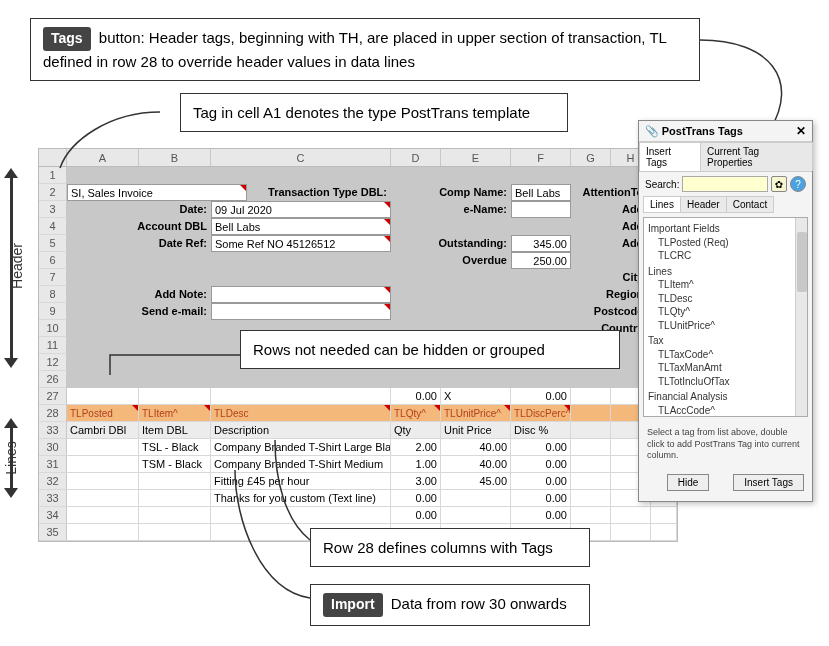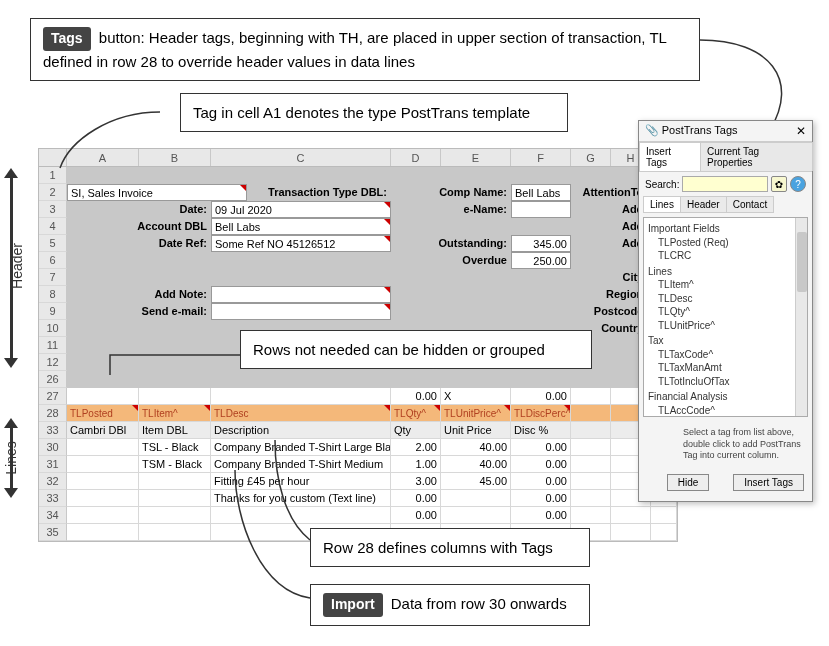--- a/index.html
+++ b/index.html
@@ -31,38 +31,38 @@
   .grey-zone .c.bold { font-weight: bold; text-align: right; }
   
   .tag-row .c { background: #f4b87a; color: #b04020; font-size: 10px; }
   .hdr-row .c { background: #ececec; font-weight: normal; }
   
   .redtri::after { content: ''; position: absolute; top: 0; right: 0; width: 0; height: 0; border-top: 6px solid #c00; border-left: 6px solid transparent; }
 
   .c.num { text-align: right; }
 
   .panel { position: absolute; left: 638px; top: 120px; width: 175px; background: #f4f4f4; border: 1px solid #888; box-shadow: 2px 2px 6px rgba(0,0,0,0.25); z-index: 25; font-size: 10px; }
-  .panel .titlebar { display: flex; align-items: flex-start; justify-content: space-between; padding: 3px 6px; background: #f4f4f4; border-bottom: 1px solid #ccc; font-size: 11px; }
+  .panel .titlebar { display: flex; align-items: flex-end; justify-content: space-between; padding: 3px 6px; background: #f4f4f4; border-bottom: 1px solid #ccc; font-size: 11px; font-weight: bold; }
   .panel .titlebar .x { cursor: pointer; font-size: 12px; }
   .panel .tabs { display: flex; font-size: 10px; border-bottom: 1px solid #ccc; }
   .panel .tabs .tab { padding: 3px 6px; background: #fff; border: 1px solid #ccc; border-bottom: none; margin-right: -1px; cursor: pointer; }
   .panel .tabs .tab.inactive { background: #e8e8e8; }
   .panel .search-row { display: flex; align-items: center; gap: 3px; padding: 4px 6px; }
   .panel .search-row input { flex: 1; height: 16px; background: #ffffd0; border: 1px solid #aaa; font-size: 10px; padding: 0 2px; width: 50px; }
   .panel .search-row .ibtn { width: 16px; height: 16px; border: 1px solid #888; border-radius: 2px; display: flex; align-items: center; justify-content: center; font-size: 10px; cursor: pointer; }
   .panel .subtabs { display: flex; padding: 0 4px; font-size: 10px; }
   .panel .subtabs .stab { padding: 2px 6px; border: 1px solid #ccc; background: #fff; cursor: pointer; margin-right: -1px; }
   .panel .subtabs .stab.inactive { background: #eaeaea; }
   .panel .listwrap { margin: 4px; border: 1px solid #aaa; background: #fff; height: 200px; overflow: hidden; position: relative; }
   .panel .listwrap .scroll { position: absolute; right: 0; top: 0; bottom: 0; width: 12px; background: #e8e8e8; border-left: 1px solid #ccc; }
   .panel .listwrap .scroll .thumb { width: 10px; height: 60px; background: #c8c8c8; margin: 14px auto 0; border-radius: 2px; }
   .panel .list { padding: 2px 4px; font-size: 10px; line-height: 1.35; }
   .panel .list .grp { color: #333; margin-top: 2px; }
   .panel .list .item { padding-left: 10px; color: #333; cursor: pointer; }
-  .panel .hint { padding: 6px 8px; font-size: 9px; color: #444; line-height: 1.3; margin-left: 36px; }
+  .panel .hint { padding: 6px 8px; font-size: 9px; color: #444; line-height: 1.3; }
   .panel .btns { display: flex; justify-content: flex-end; gap: 24px; padding: 6px 8px 10px; }
   .panel .btns button { font-size: 10px; padding: 2px 10px; border: 1px solid #888; background: #eee; cursor: pointer; }
 
   
   .cw-A { width: 72px; }
   .cw-B { width: 72px; }
   .cw-C { width: 180px; }
   .cw-D { width: 50px; }
   .cw-E { width: 70px; }
   .cw-F { width: 60px; }
@@ -72,21 +72,21 @@
 </style>
 </head>
 <body>
 
 <div class="callout" style="left:30px; top:18px; width:670px;">
   <span class="tag-btn">Tags</span><span> button: Header tags, beginning with TH, are placed in upper section of transaction, TL defined in row 28 to override header values in data lines</span>
 </div>
 <div class="callout" style="left:180px; top:93px; width:388px;">
   <span>Tag in cell A1 denotes the type PostTrans template</span>
 </div>
-<div class="callout" style="left:240px; top:330px; width:352px;">
+<div class="callout" style="left:240px; top:330px; width:380px;">
   <span>Rows not needed can be hidden or grouped</span>
 </div>
 <div class="callout" style="left:310px; top:528px; width:280px;">
   <span>Row 28 defines columns with Tags</span>
 </div>
 <div class="callout" style="left:310px; top:584px; width:280px;">
   <span class="tag-btn">Import</span><span> Data from row 30 onwards</span>
 </div>
 
 <svg class="connector" style="left:0;top:0;width:829px;height:646px;">

